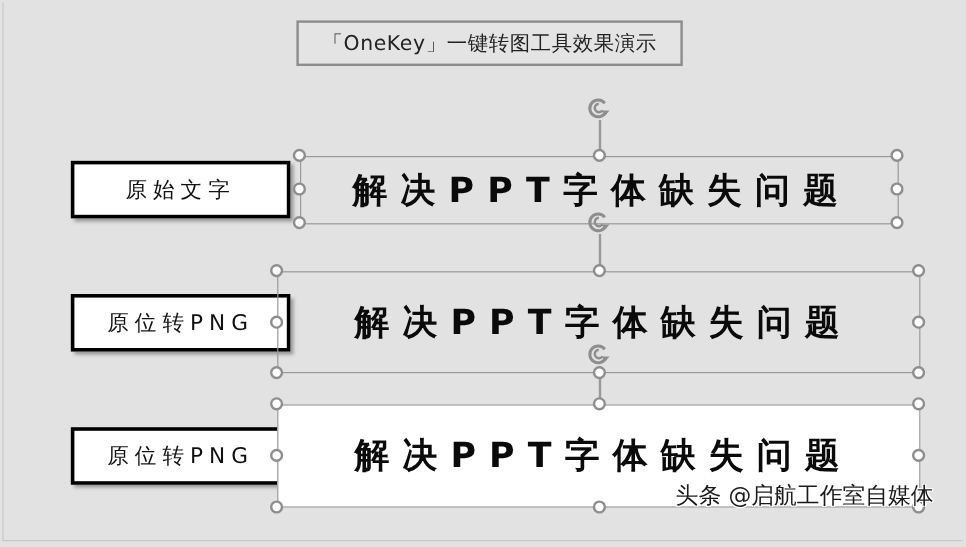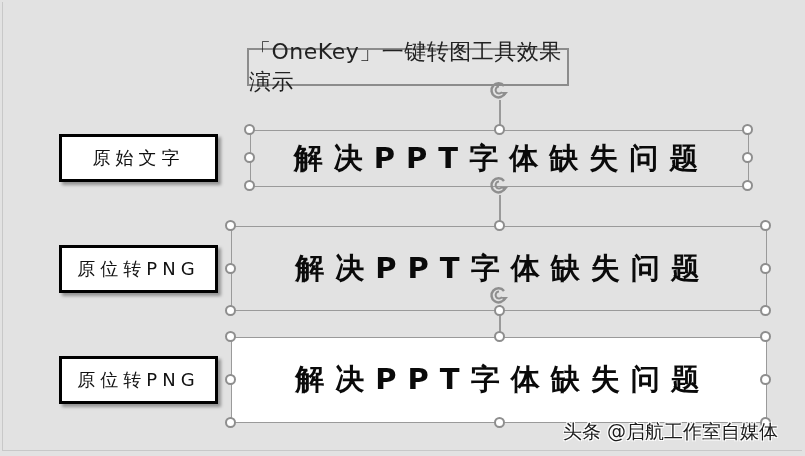--- a/index.html
+++ b/index.html
@@ -7,28 +7,28 @@
     width:805px; height:456px; overflow:hidden; position:relative;
     background:#e2e2e2;
     font-family:"DejaVu Sans", sans-serif;
   }
   .slide {
     position:absolute; left:2px; top:2px; width:800px; height:449px;
     border-left:1px solid #c8c8c8; border-bottom:1px solid #c8c8c8;
     box-sizing:border-box;
   }
   .title-box {
-    position:absolute; left:247px; top:48px; width:322px; height:38px;
+    position:absolute; left:247px; top:17px; width:322px; height:38px;
     border:2px solid #8c8c8c; box-sizing:border-box;
     display:flex; align-items:center; justify-content:center;
-    font-size:22px; color:#222; letter-spacing:0.5px;
+    font-size:17px; color:#222; letter-spacing:0.5px;
     background:#e4e4e4;
   }
   .label-box {
-    position:absolute; left:59px; width:159px; height:48px;
+    position:absolute; left:59px; width:183px; height:48px;
     background:#fff; border:3px solid #000; box-sizing:border-box;
     box-shadow:3px 3px 3px rgba(0,0,0,0.35);
     display:flex; align-items:center; justify-content:center;
     font-size:18px; color:#111; letter-spacing:5px;
   }
   .sel {
     position:absolute; border:1.5px solid #9a9a9a; box-sizing:border-box;
   }
   .sel-text {
     position:absolute; left:0; right:0; top:0; bottom:0;
@@ -39,21 +39,21 @@
   }
   .handle {
     position:absolute; width:11px; height:11px; border-radius:50%;
     background:#fff; border:2px solid #8e8e8e; box-sizing:border-box;
   }
   .stem { position:absolute; width:1.5px; background:#9a9a9a; }
   .rotate {
     position:absolute; width:20px; height:20px;
   }
   .watermark {
-    position:absolute; left:563px; top:419px;
+    position:absolute; left:563px; top:400px;
     font-size:19px; color:#1a1a1a;
     text-shadow:1px 1px 0 #fff, -1px -1px 0 #fff, 1px -1px 0 #fff, -1px 1px 0 #fff;
     letter-spacing:0px;
   }
 </style>
 </head>
 <body>
 
 <div class="slide"></div>
 

